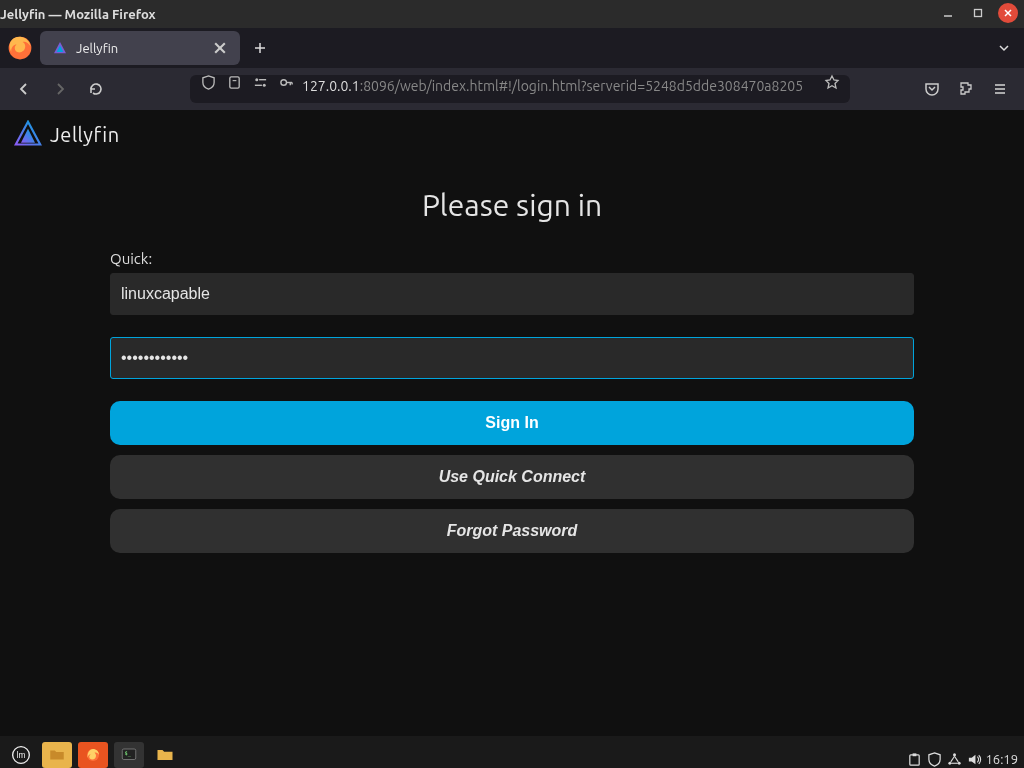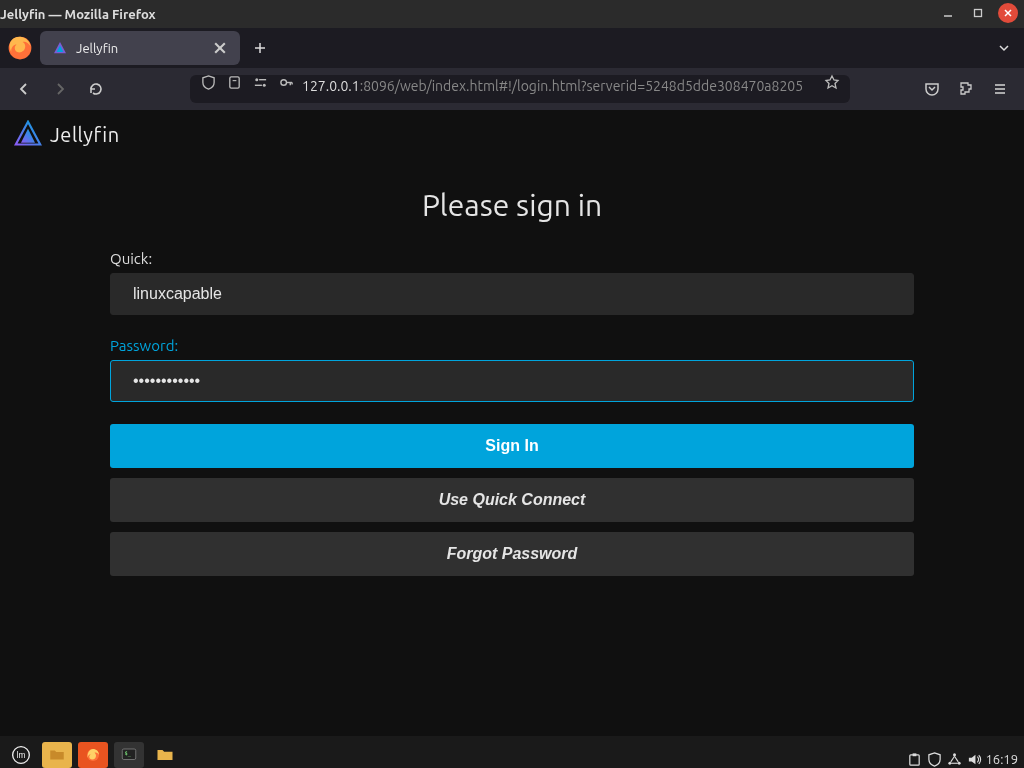--- a/index.html
+++ b/index.html
@@ -34,27 +34,27 @@
   .page { height: calc(768px - 28px - 40px - 42px - 32px); background: #101010; overflow:auto; }
   .jf-header { height: 48px; display:flex; align-items:center; padding: 0 14px; gap:10px; }
   .jf-logo { display:flex; align-items:center; gap:8px; }
   .jf-logo svg { width:28px; height:28px; }
   .jf-logo-text { font-size:20px; color:#eee; font-weight:400; letter-spacing: .5px; }
   .login-wrap { max-width: 804px; margin: 30px auto 0; padding: 0 0px; }
   .login-title { text-align:center; font-size:30px; font-weight:400; color:#e5e5e5; margin-bottom: 28px; }
   .field { margin-bottom: 22px; }
   .field label { display:block; font-size:15px; margin-bottom:6px; color:#ddd; }
   .field.focused label { color:#00a4dc; }
-  .field input { width:100%; height:42px; background:#292929; border:1px solid #292929; border-radius:3px; color:#e5e5e5; font-size:16px; padding:0 22px; outline:none; }
+  .field input { width:100%; height:42px; background:#292929; border:1px solid #292929; border-radius:3px; color:#e5e5e5; font-size:16px; padding:0 10px; outline:none; }
   .field.focused input { border-color:#00a4dc; }
   .check-row { display:flex; align-items:center; gap:12px; margin: 26px 0 30px; }
   .checkbox { width:24px; height:24px; background:#00a4dc; border-radius:3px; display:flex; align-items:center; justify-content:center; cursor:pointer; }
   .checkbox svg { width:16px;height:16px;color:#fff; }
   .check-label { font-size:15px; color:#e5e5e5; }
-  .btn { width:100%; height:44px; border:none; border-radius:3px; font-size:16px; font-weight:600; cursor:pointer; margin-bottom:10px; }
+  .btn { width:100%; height:44px; border:none; border-radius:10px; font-size:16px; font-weight:600; cursor:pointer; margin-bottom:10px; }
   .btn.primary { background:#00a4dc; color:#fff; }
   .btn.secondary { background:#303030; color:#e5e5e5;font-style:italic; }
   
   .taskbar { height:32px; background:#1a1a1a; display:flex; align-items:flex-end; padding:0 6px; gap:6px; }
   .tb-item { width:30px; height:26px; display:flex; align-items:center; justify-content:center; border-radius:3px; cursor:pointer; position:relative; }
   .tb-item.active::after { content:""; position:absolute; bottom:-3px; left:2px; right:2px; height:2px; background:#e95420; }
   .tb-right { margin-left:auto; display:flex; align-items:center; gap:2px; color:#ddd; font-size:13px; }
   .tb-icon { width:18px;height:18px;display:flex;align-items:center;justify-content:center;color:#ddd; }
 </style>
 </head>
@@ -215,21 +215,20 @@
 
   <div class="login-wrap">
     <h1 class="login-title">Please sign in</h1>
 
     <div class="field">
       <label>Quick:</label>
       <input type="text" value="linuxcapable" style="">
     </div>
 
     <div class="field focused">
-      <label>Password:</label>
       <input type="text" value="••••••••••••" style="">
     </div>
 
 
     <button class="btn primary">Sign In</button>
     <button class="btn secondary">Use Quick Connect</button>
     <button class="btn secondary">Forgot Password</button>
   </div>
 </div>
 

